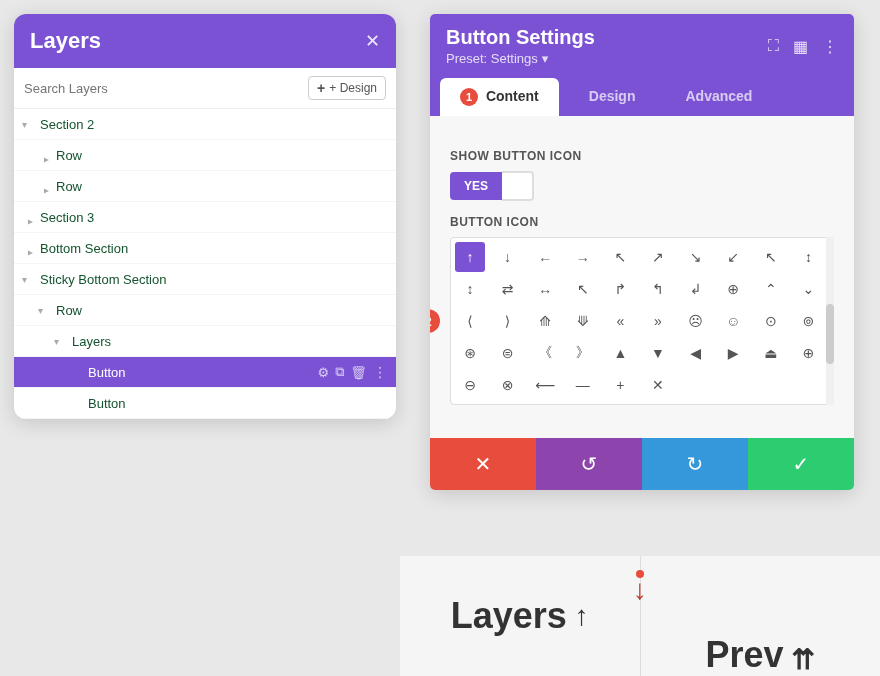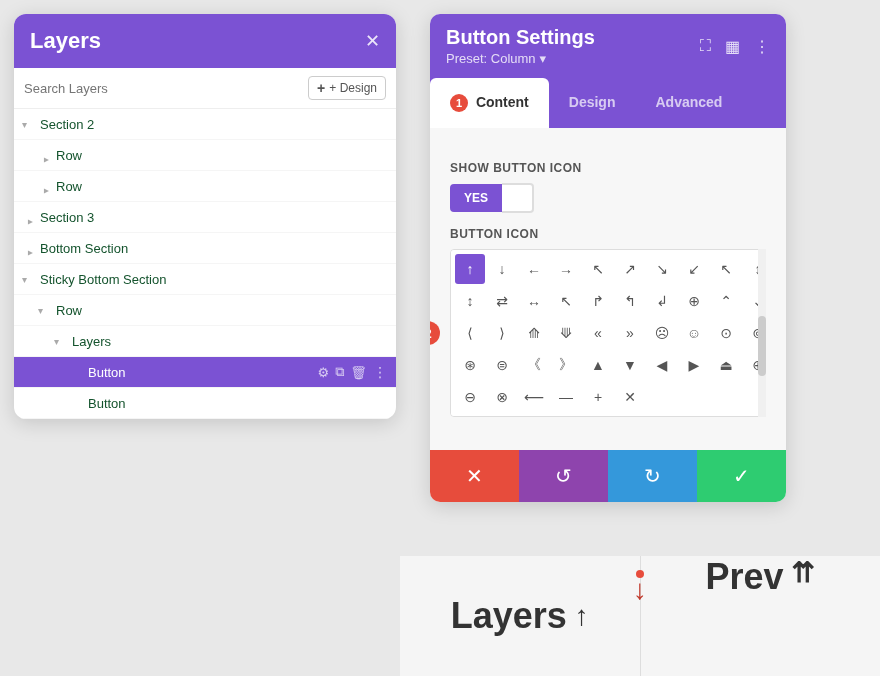--- a/index.html
+++ b/index.html
@@ -134,23 +134,23 @@
       cursor: pointer;
       letter-spacing: 1px;
     }
     .layer-item.selected .three-dots { color: rgba(255,255,255,0.7); }
 
     
     .settings-panel {
       position: absolute;
       left: 430px;
       top: 14px;
-      width: 356px;
+      width: 424px;
       background: #fff;
-      border-radius: 10px;
+      border-radius: 5px;
       box-shadow: 0 4px 20px rgba(0,0,0,0.15);
       overflow: hidden;
     }
     .settings-header {
       background: #7b52d3;
       padding: 12px 16px;
       display: flex;
       align-items: center;
       justify-content: space-between;
     }
@@ -178,26 +178,27 @@
       cursor: pointer;
     }
 
     
     .settings-tabs {
       display: flex;
       background: #7b52d3;
       border-bottom: none;
     }
     .tab {
-      padding: 16px 20px;
+      padding: 10px 20px;
       font-size: 14px;
       font-weight: 600;
       color: rgba(255,255,255,0.7);
       cursor: pointer;
       position: relative;
+      margin-left: 10px;
     }
     .tab.active {
       background: #fff;
       color: #333;
       border-radius: 6px 6px 0 0;
     }
     .tab-badge {
       display: inline-flex;
       align-items: center;
       justify-content: center;
@@ -340,21 +341,21 @@
       font-weight: 700;
       color: #333;
       background: #f5f5f5;
       border-right: 1px solid #ddd;
       gap: 8px;
     }
     .preview-btn-prev {
       flex: 1;
       height: 100%;
       display: flex;
-      align-items: flex-start;
+      align-items: flex-end;
       justify-content: center;
       font-size: 36px;
       font-weight: 700;
       color: #333;
       background: #f5f5f5;
       gap: 8px;
     }
     .preview-icon {
       font-size: 28px;
     }
@@ -504,21 +505,21 @@
     </div>
 
   </div>
 </div>
 
 <div class="settings-panel">
   <div class="settings-header">
     <div>
       <div class="settings-title">Button Settings</div>
       <div class="settings-preset">
-        <span>Preset: Column</span>
+        <span>Preset: Settings</span>
         <span>▾</span>
       </div>
     </div>
     <div class="settings-header-icons">
       <span class="header-icon">⛶</span>
       <span class="header-icon">▦</span>
       <span class="header-icon">⋮</span>
     </div>
   </div>
 

